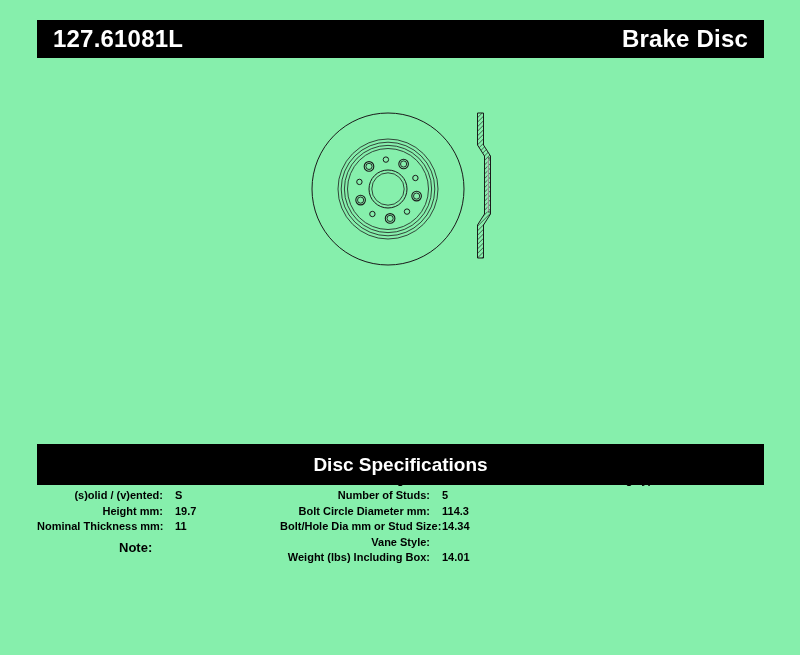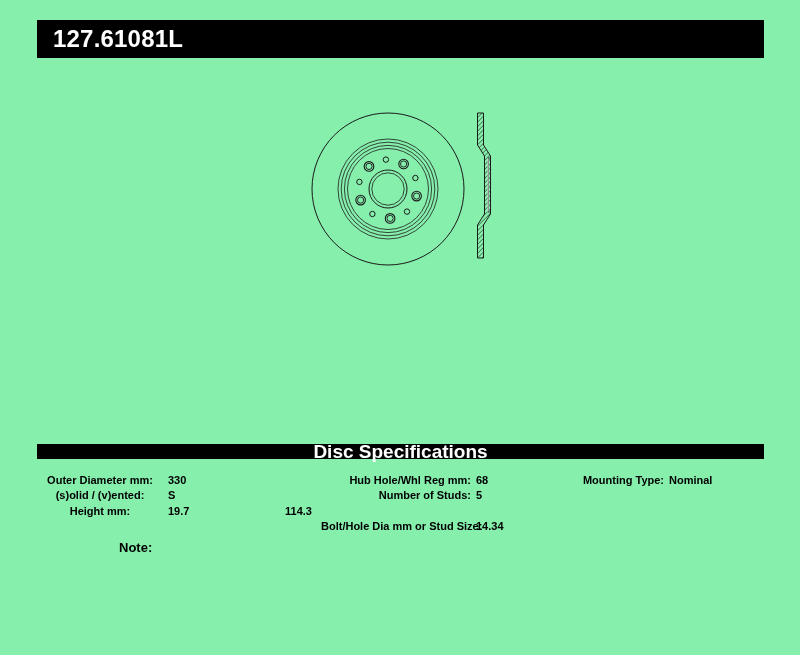--- a/index.html
+++ b/index.html
@@ -10,48 +10,49 @@
   .top-bar {
     position:absolute; left:37px; top:20px; width:727px; height:38px;
     background:#000; color:#fff; display:flex; justify-content:space-between;
     align-items:center; padding:0 16px; box-sizing:border-box;
     font-size:24px; font-weight:bold; letter-spacing:0.2px;
   }
   .drawing {
     position:absolute; left:300px; top:100px; width:200px; height:175px;
   }
   .specs-bar {
-    position:absolute; left:37px; top:444px; width:727px; height:15px;
+    position:absolute; left:37px; top:444px; width:727px; height:41px;
     background:#000; color:#fff; display:flex; align-items:center;
     justify-content:center; font-size:19px; font-weight:bold;
   }
   .spec-col {
     position:absolute; top:473px; font-size:11px; font-weight:bold;
     line-height:15.4px; white-space:nowrap;
   }
   .col-left   { left:37px;  }
   .col-middle { left:280px; }
   .col-right  { left:556px; }
   .spec-row   { display:flex; }
-  .col-left   .spec-label { width:126px; text-align:center; }
-  .col-middle .spec-label { width:150px; text-align:right;margin-left:41px; }
+  .col-left   .spec-label { width:126px; text-align:right; }
+  .col-middle .spec-label { width:150px; text-align:right; }
   .col-right  .spec-label { width:108px; text-align:right; }
-  .spec-value { margin-left:5px; text-align:left; }
+  .spec-value { margin-left:12px; text-align:left; }
   .note-label {
     position:absolute; left:95px; top:540px;
     font-size:13px; font-weight:bold;padding-left:24px;
   }
 </style>
 </head>
 <body>
 
 <div class="page">
 
   <div class="top-bar">
     <span>127.61081L</span>
+    <span>Brake Disc</span>
   </div>
 
   <svg class="drawing" viewBox="0 0 200 175" xmlns="http://www.w3.org/2000/svg">
     <defs>
       <pattern id="hatch" width="3.2" height="3.2" patternUnits="userSpaceOnUse" patternTransform="rotate(45)">
         <line x1="0" y1="0" x2="0" y2="3.2" stroke="#111" stroke-width="0.9"></line>
       </pattern>
     </defs>
 
     <g fill="none" stroke="#1a1a1a" stroke-width="1">
@@ -105,37 +106,50 @@
       <span class="spec-value">330</span>
     </div>
     <div class="spec-row">
       <span class="spec-label">(s)olid / (v)ented:</span>
       <span class="spec-value">S</span>
     </div>
     <div class="spec-row">
       <span class="spec-label">Height mm:</span>
       <span class="spec-value">19.7</span>
     </div>
+    <div class="spec-row">
+      <span class="spec-label">Nominal Thickness mm:</span>
+      <span class="spec-value">11</span>
+    </div>
   </div>
 
   <div class="spec-col col-middle">
     <div class="spec-row">
       <span class="spec-label">Hub Hole/Whl Reg mm:</span>
       <span class="spec-value">68</span>
     </div>
     <div class="spec-row">
       <span class="spec-label">Number of Studs:</span>
       <span class="spec-value">5</span>
     </div>
     <div class="spec-row">
+      <span class="spec-label">Bolt Circle Diameter mm:</span>
       <span class="spec-value">114.3</span>
     </div>
     <div class="spec-row">
       <span class="spec-label">Bolt/Hole Dia mm or Stud Size:</span>
       <span class="spec-value">14.34</span>
+    </div>
+    <div class="spec-row">
+      <span class="spec-label">Vane Style:</span>
+      <span class="spec-value"></span>
+    </div>
+    <div class="spec-row">
+      <span class="spec-label">Weight (lbs) Including Box:</span>
+      <span class="spec-value">14.01</span>
     </div>
   </div>
 
   <div class="spec-col col-right">
     <div class="spec-row">
       <span class="spec-label">Mounting Type:</span>
       <span class="spec-value">Nominal</span>
     </div>
   </div>
 

